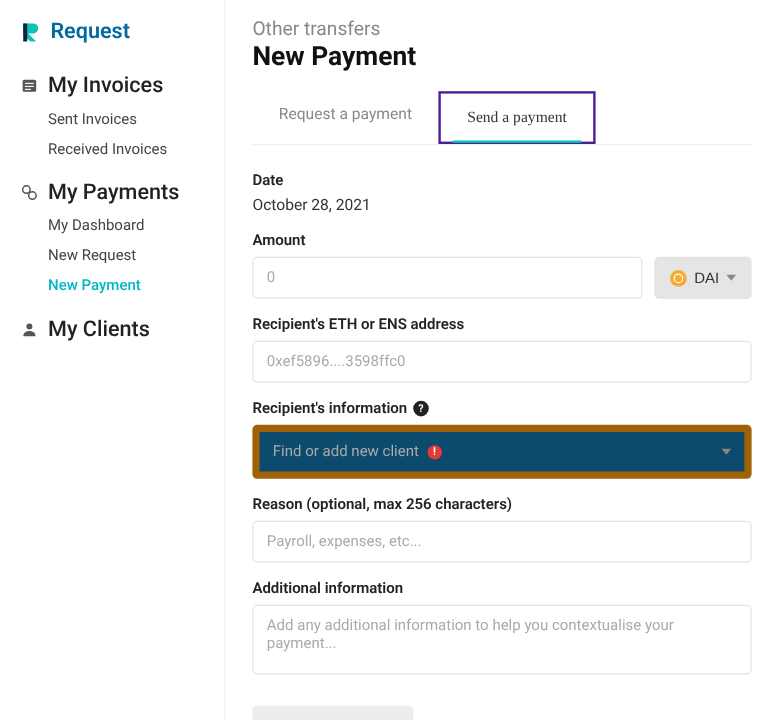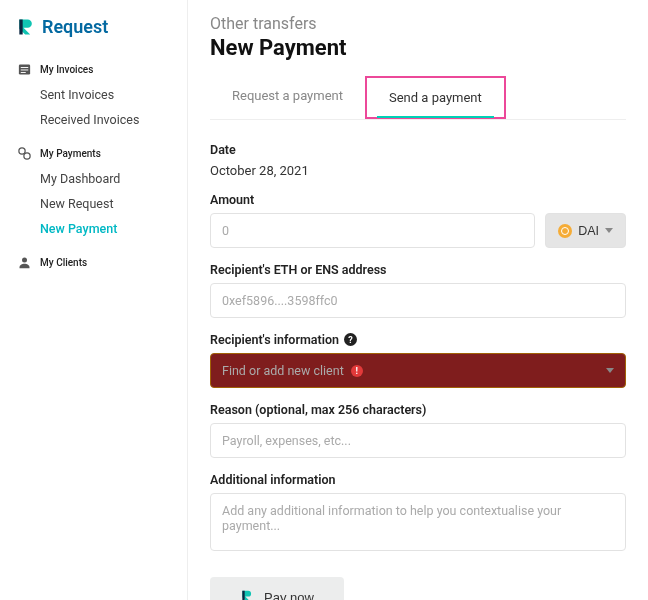--- a/index.html
+++ b/index.html
@@ -27,21 +27,21 @@
   .logo-mark svg { display:block;}
   .logo-text {
     font-size: 18px;
     font-weight: 600;
     color: #0369a1;
   }
   .nav-section-header {
     display: flex;
     align-items: center;
     gap: 8px;
-    font-size: 10px;
+    font-size: 18px;
     font-weight: 500;
     color: #222;
     padding: 6px 6px;
     cursor: pointer;
   }
   .nav-icon {
     width: 16px;
     height: 16px;
     display:flex;
     align-items:center;
@@ -97,21 +97,22 @@
     color: #333;
   }
   .tab.active::after {
     content:"";
     position:absolute;
     left:10px; right:10px; bottom:-1px;
     height:2px;
     background:#00d0b6;
   }
   .tab-highlighted {
-    border: 2px solid #ec4899;
+    border: 2px solid #4c1d95;
+    font-family: Liberation Serif, serif;
   }
   .form-label {
     font-size: 12.5px;
     font-weight: 600;
     color: #222;
     margin-bottom: 6px;
     margin-top: 14px;
     display:flex;
     align-items:center;
     gap:5px;
@@ -156,27 +157,27 @@
   .dai-circle::after{
     content:"";position:absolute;inset:3px;border:1.5px solid #fff;border-radius:50%;
   }
   .caret-down {
     width:0;height:0;border-left:4px solid transparent;border-right:4px solid transparent;border-top:5px solid #888;
   }
   .select-row {
     display:flex;
     align-items:center;
     justify-content:space-between;
-    border:1px solid #a16207;
+    border:6px solid #a16207;
     border-radius:4px;
     padding:9px 11px;
     font-size:12.5px;
     color:#aaa;
     cursor:pointer;
-    background:#7f1d1d;
+    background:#0c4a6e;
   }
   .select-left{ display:flex;align-items:center;gap:7px;}
   .badge-error{
     width:12px;height:12px;border-radius:50%;background:#e23a3a;color:#fff;display:flex;align-items:center;justify-content:center;font-size:9px;font-weight:700;
   }
   .help-icon{
     width:13px;height:13px;border-radius:50%;background:#222;color:#fff;display:flex;align-items:center;justify-content:center;font-size:9px;font-weight:700;
   }
   .textarea {
     height:58px;

